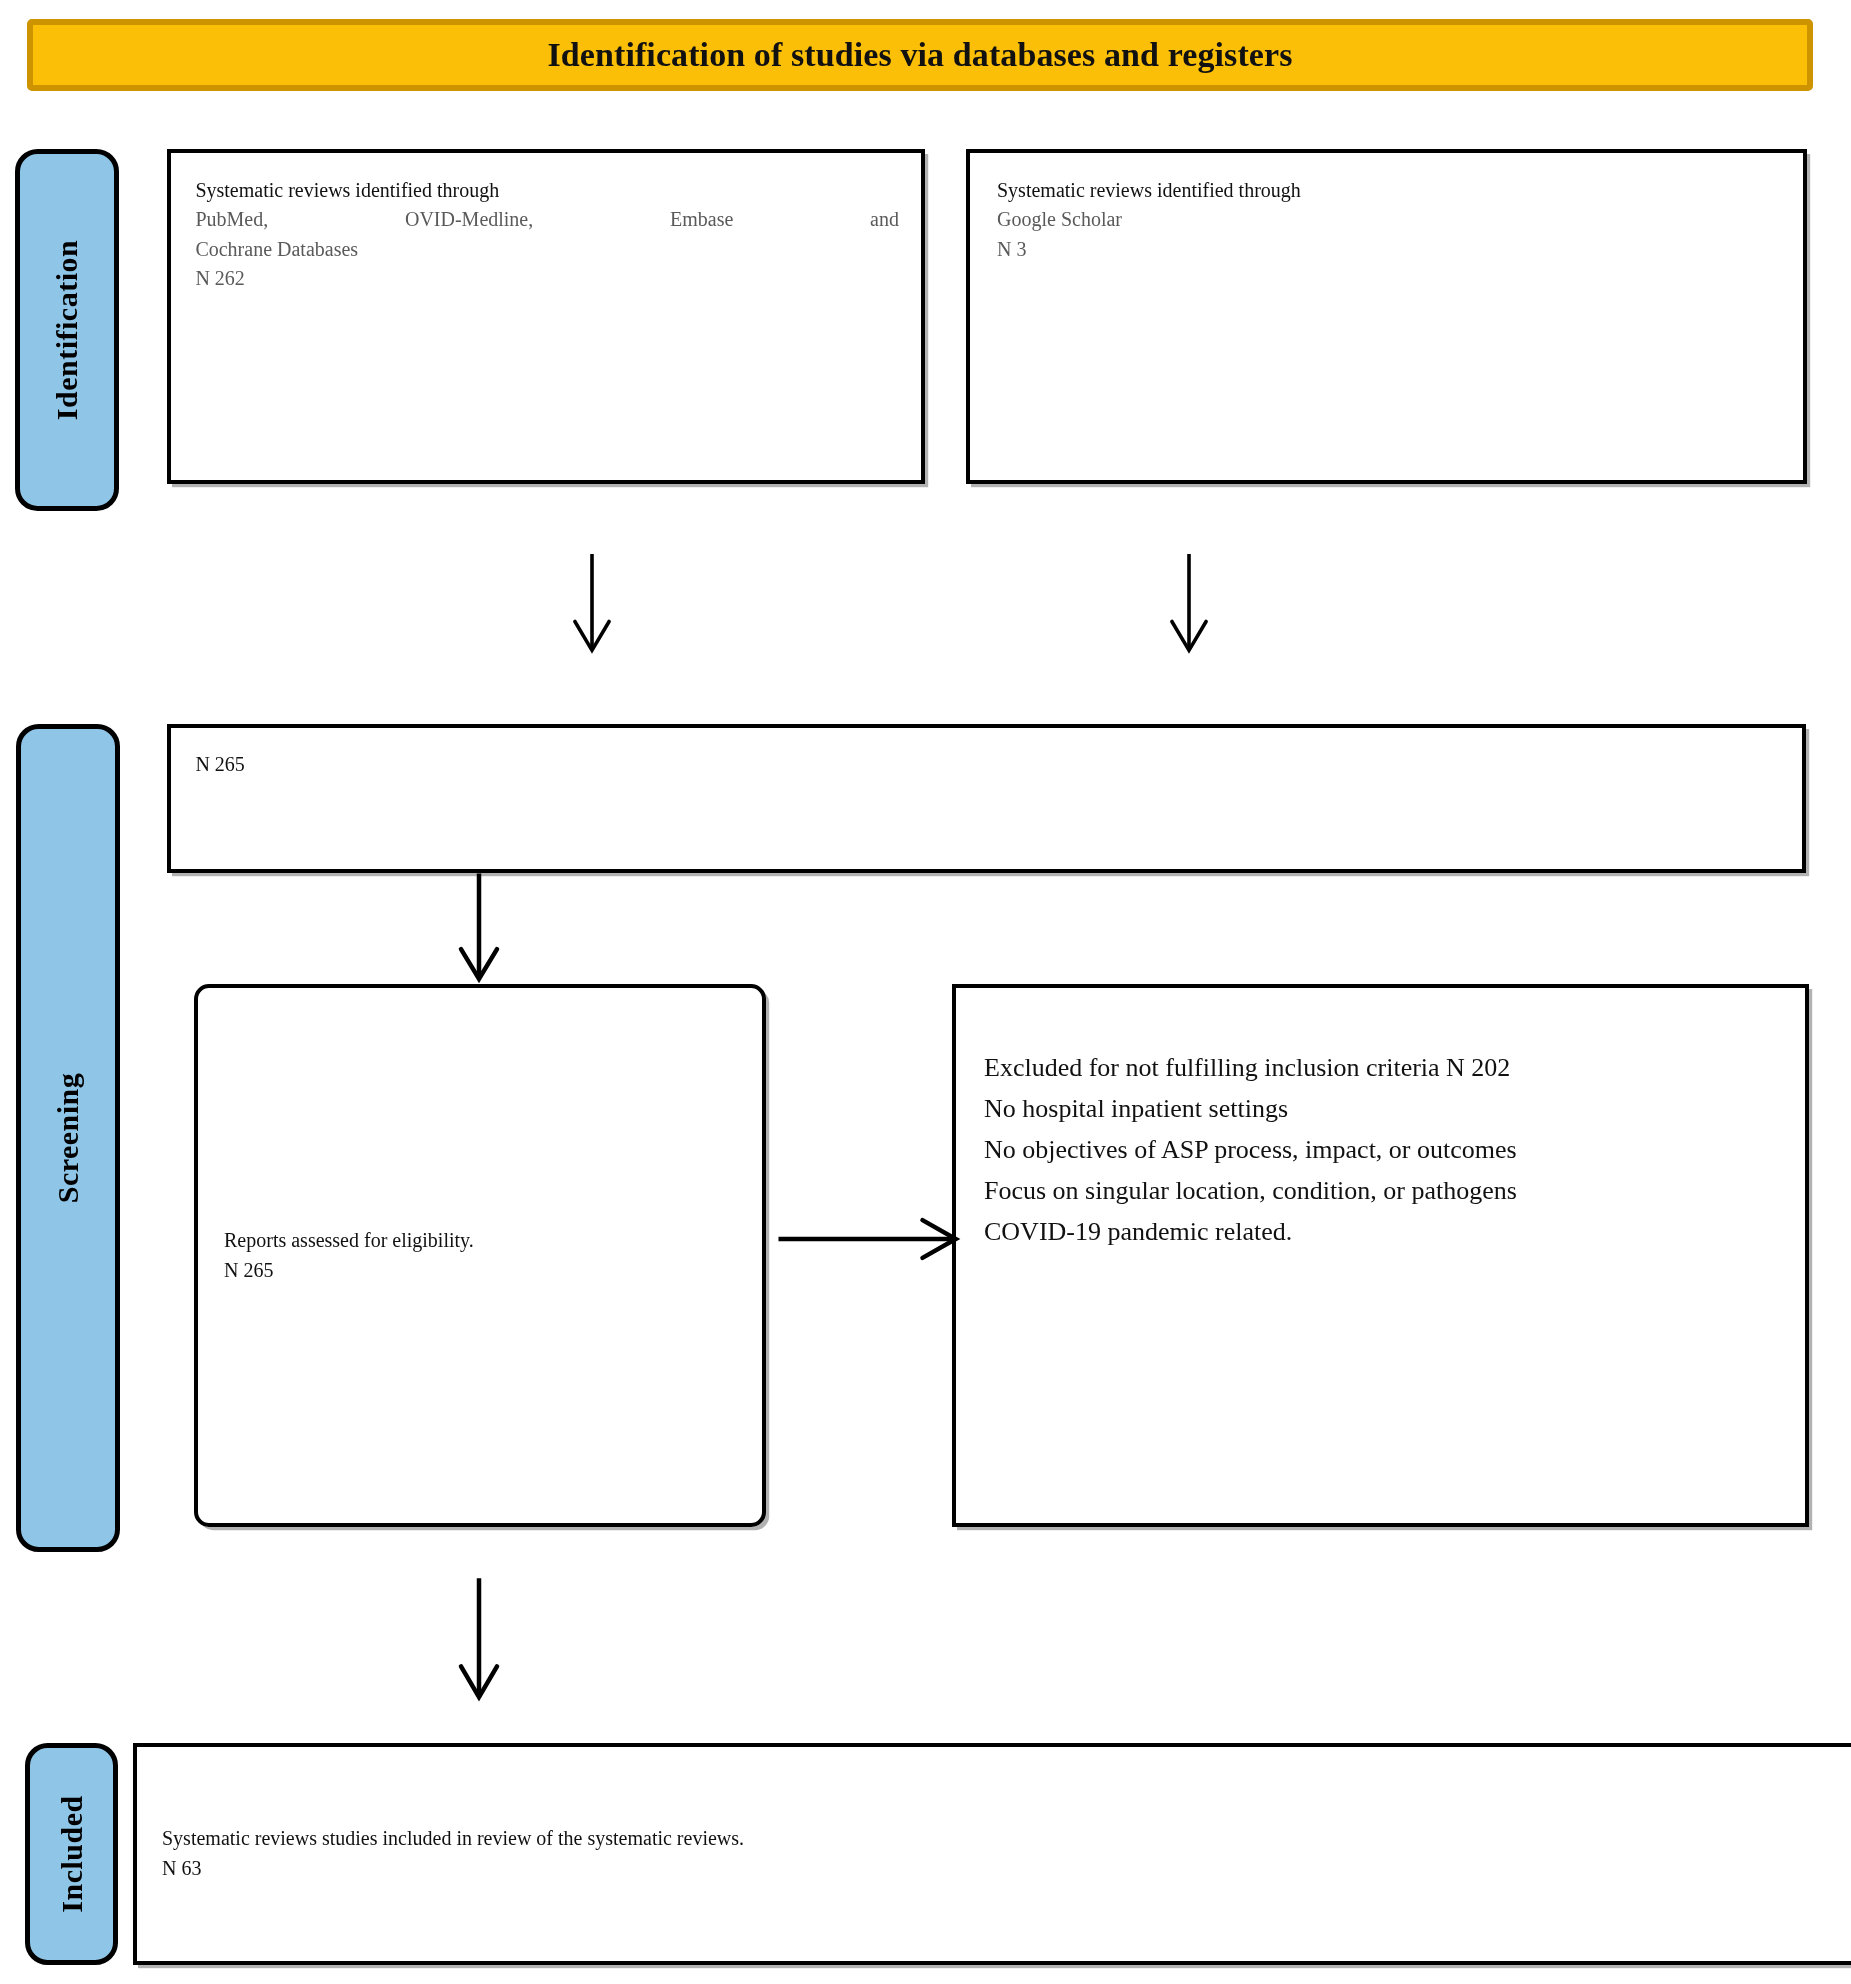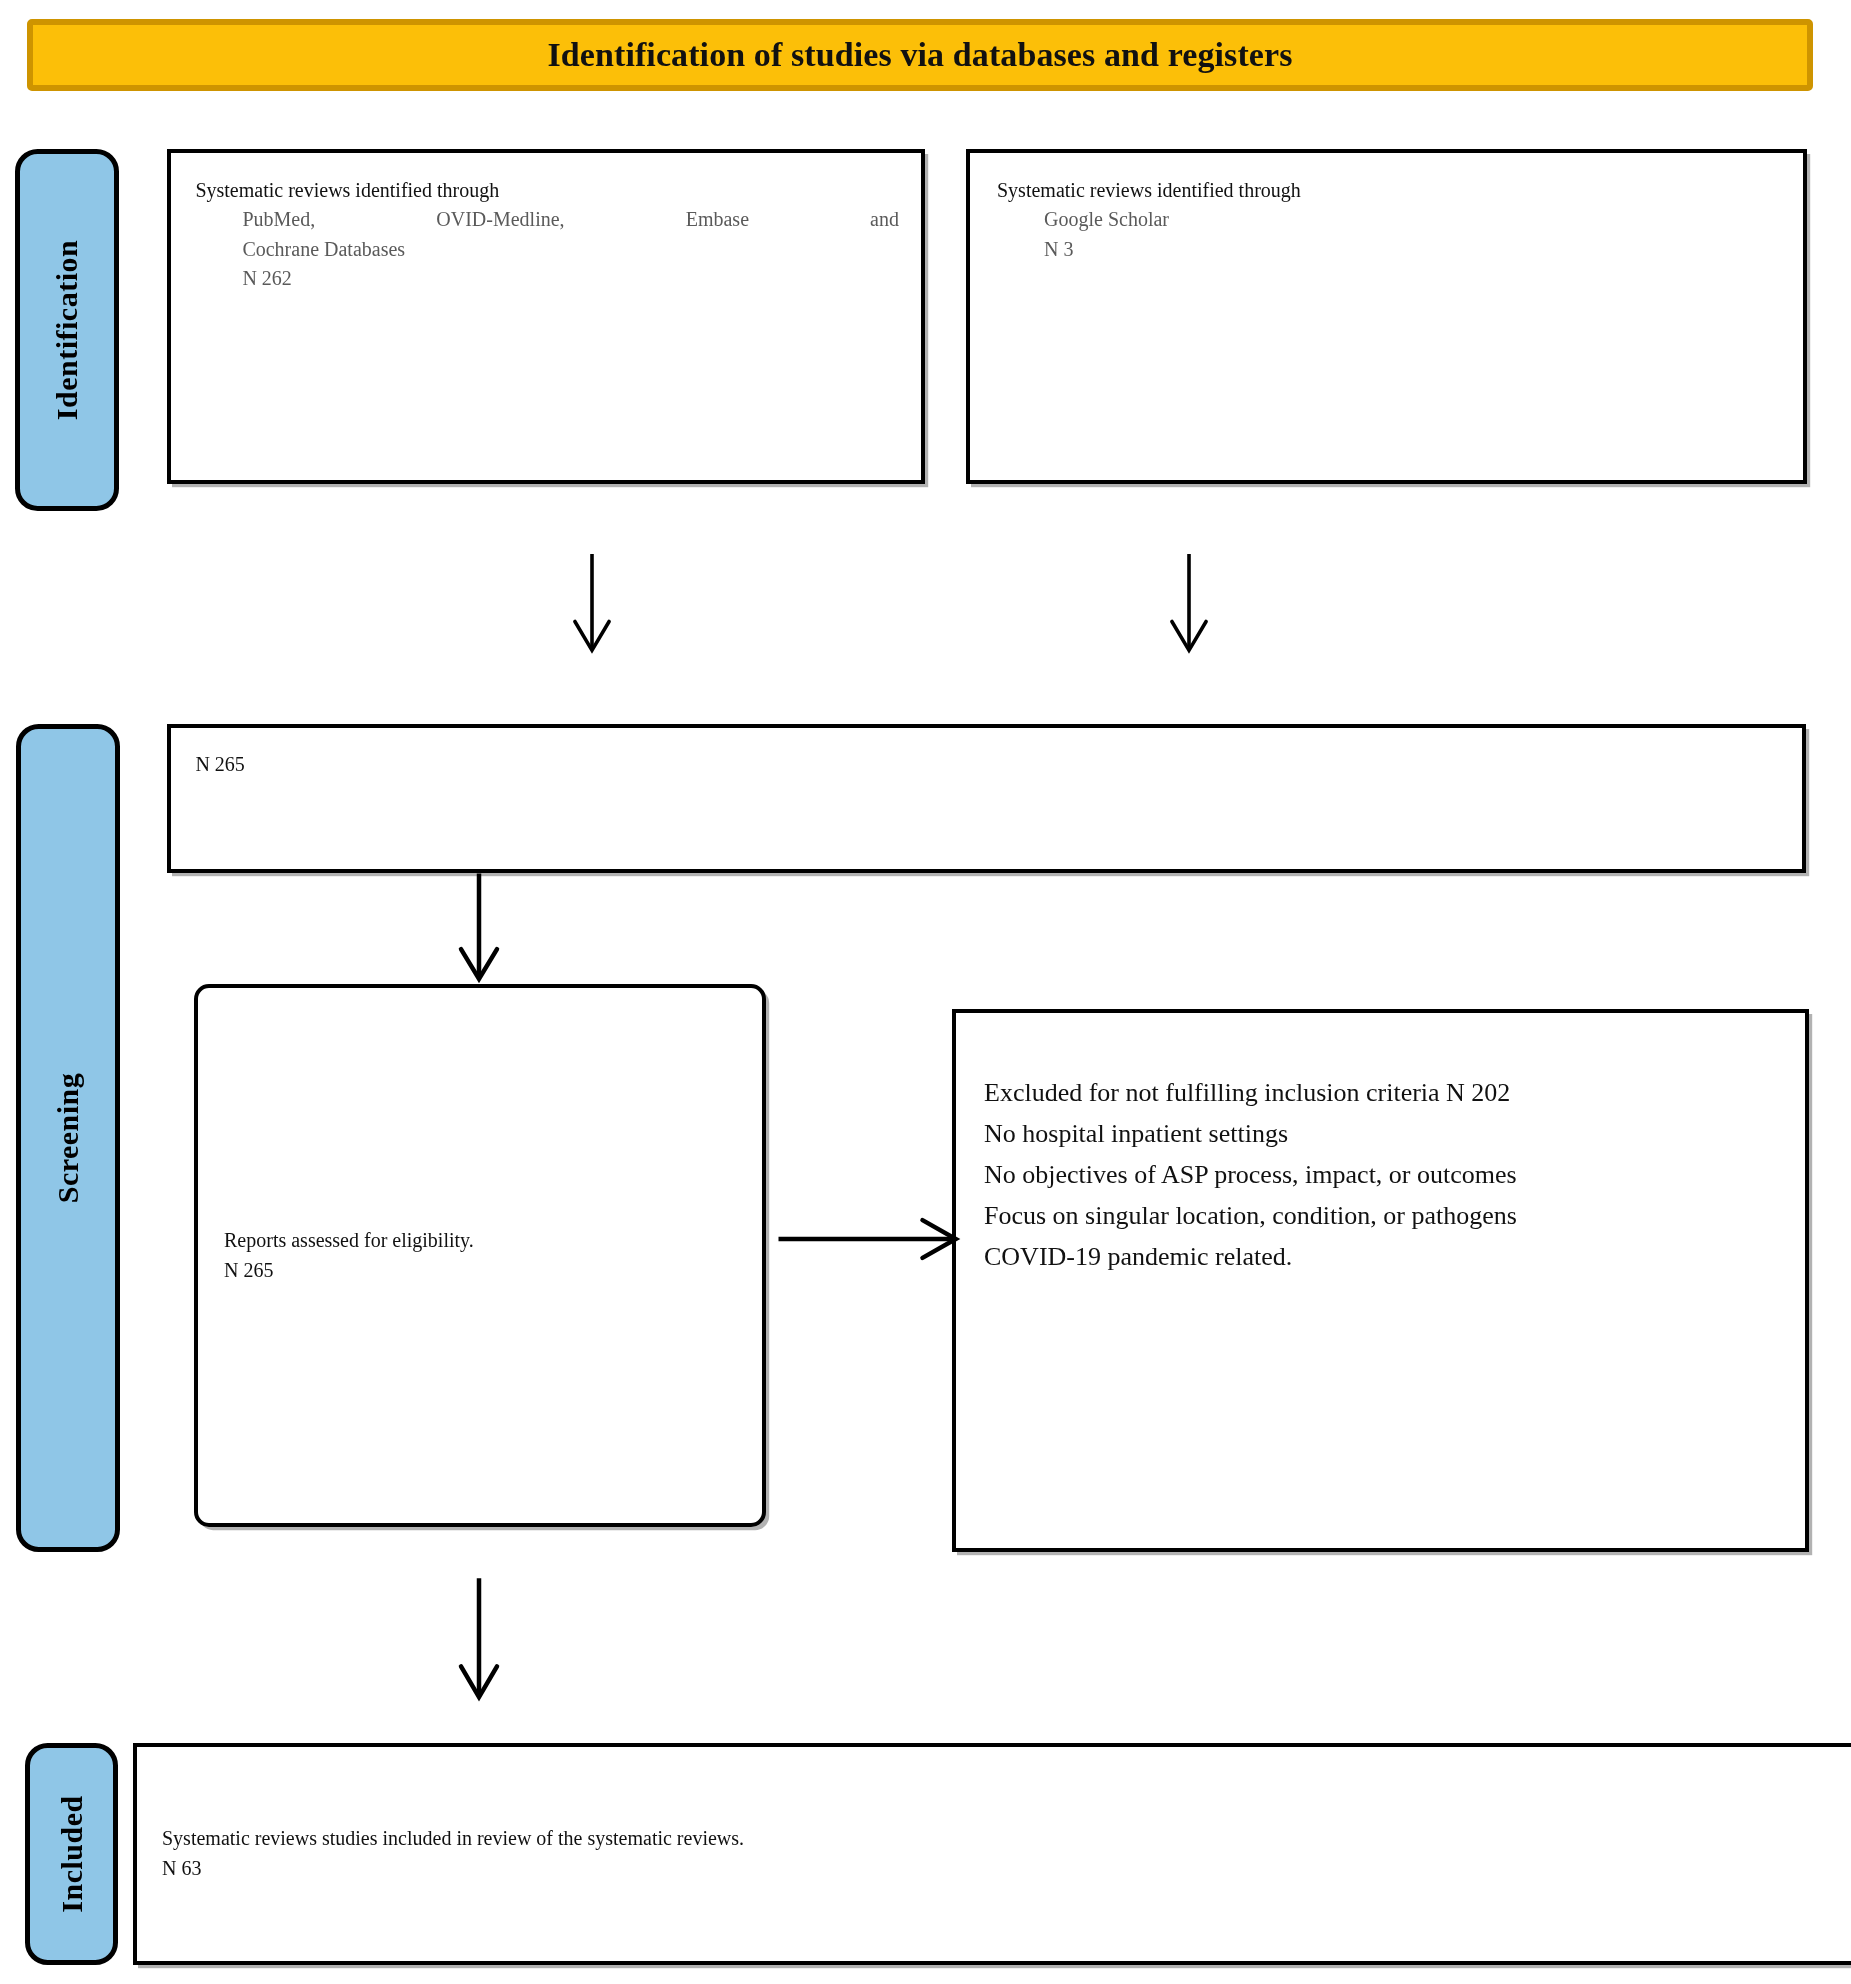--- a/index.html
+++ b/index.html
@@ -74,21 +74,21 @@
     padding: 0;
     height: 100%;
     box-sizing: border-box;
   }
   .line {
     font-size: 20px;
     line-height: 1.48;
     color: #111111;
     white-space: nowrap;
   }
-  .line.gray { color: #5a5a5a; margin-left: 47px; }
+  .line.gray { color: #5a5a5a; }
   .line.justified {
     white-space: normal;
     text-align: justify;
     text-align-last: justify;
   }
 
   
   #box-databases {
     left: 167px;  top: 149px;  width: 758px; height: 335px;
   }
@@ -108,21 +108,21 @@
     left: 194px;  top: 984px; width: 572px; height: 543px; border-radius: 15px;
   }
   #box-eligibility .box-inner {
     padding: 0 22px 0 26px;
     display: flex;
     flex-direction: column;
     justify-content: center;
   }
 
   #box-excluded {
-    left: 952px; top: 984px; width: 857px; height: 543px; margin-top: 25px;
+    left: 952px; top: 984px; width: 857px; height: 543px;
   }
   #box-excluded .box-inner { padding: 59px 15.4px 0 28px; }
   #box-excluded .line { font-size: 26px; line-height: 1.58; }
 
   #box-included {
     left: 133px;  top: 1743px; width: 1818px; height: 222px;
   }
   #box-included .box-inner {
     padding: 0 22px 0 25px;
     display: flex;

